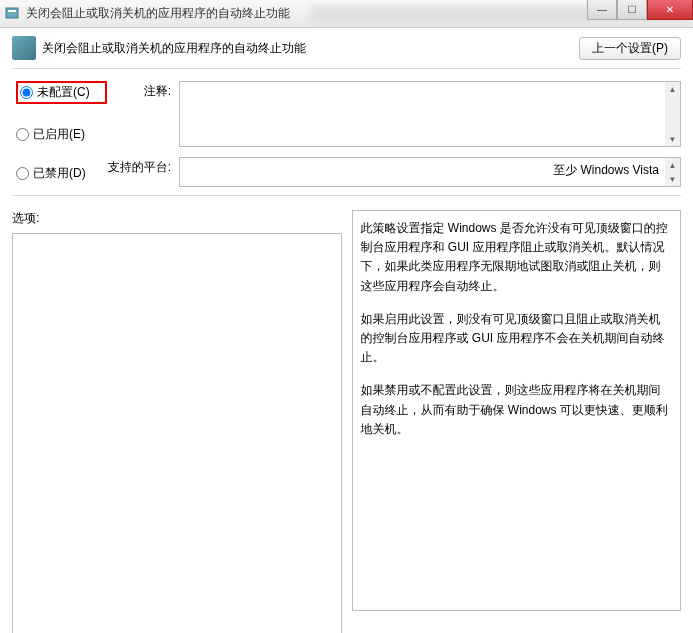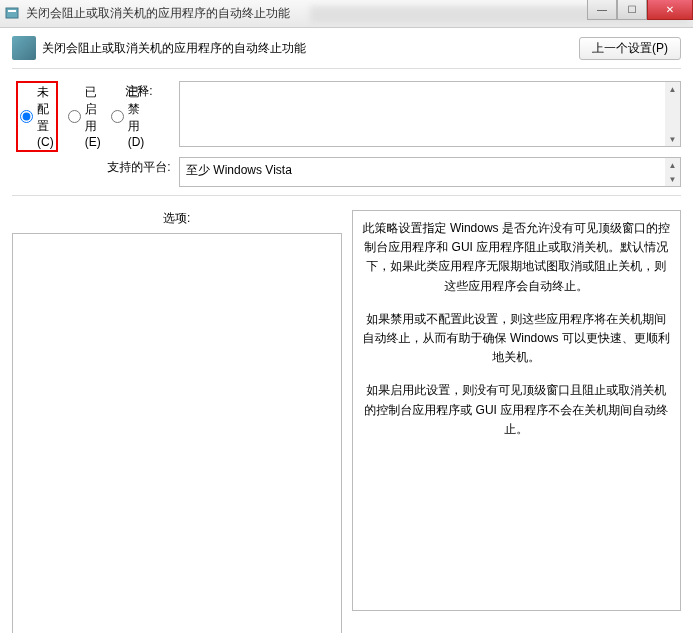--- a/index.html
+++ b/index.html
@@ -86,26 +86,26 @@
       background: linear-gradient(to bottom, #fff, #eee);
       padding: 2px 12px;
       border-radius: 3px;
       font-size: 12px;
       cursor: pointer;
     }
     .hr { border-top: 1px solid #ddd; margin: 6px 0 12px; }
     .config-row { display: flex; margin-bottom: 8px; }
     .config-left { width: 95px; }
     .red-box { border: 2px solid #e00; padding: 1px 2px;}
-    .radio-group { display: flex; gap: 10px; padding-left: 4px; }
+    .radio-group { display: flex; flex-direction: column; gap: 22px; padding-left: 4px; }
     .radio-item { display: flex; align-items: center; gap: 4px; }
     .radio-item input { margin: 0; }
     .config-right { flex: 1; display: flex; flex-direction: column; gap: 10px; }
     .field-row { display: flex; align-items: flex-start; gap: 8px; }
-    .field-label { width: 64px; text-align: center; padding-top: 2px; }
+    .field-label { width: 64px; text-align: right; padding-top: 2px; }
     .textarea {
       flex: 1;
       height: 66px;
       border: 1px solid #bbb;
       background: #fff;
       resize: none;
       font-family: inherit;
       font-size: 12px;
       padding: 4px;
     }
@@ -127,21 +127,21 @@
       border: none;
       background: transparent;
     }
     .platform-box {
       flex: 1;
       height: 30px;
       border: 1px solid #bbb;
       background: #fff;
       padding: 4px 6px;
     }
-    .lower { display: flex; gap: 10px; margin-top: 14px; text-align: center; }
+    .lower { display: flex; gap: 10px; margin-top: 14px; }
     .lower-col { flex: 1; display: flex; flex-direction: column; }
     .lower-label { margin-bottom: 6px; }
     .options-box, .help-box {
       border: 1px solid #bbb;
       background: #fff;
       height: 401px;
       padding: 8px;
       overflow: auto;
     }
     .help-box p { margin-bottom: 14px; line-height: 1.6; }
@@ -161,21 +161,21 @@
       cursor: pointer;
     }
     .blur-span {
       width: 80px; height: 22px;
       background: #ddd;
       filter: blur(3px);
     }
     .textarea-wrap { flex:1; display:flex; }
     .textarea-wrap .textarea { border-right:none; }
     .platform-wrap { flex:1; display:flex; }
-    .platform-wrap .platform-box { border-right:none; }
+    .platform-wrap .platform-box { border-right:none;text-align:right; }
   </style>
 </head>
 <body>
 
 <div class="titlebar">
   <span class="titlebar-icon">
     <svg viewBox="0 0 16 16" width="16" height="16">
         <rect x="2" y="2" width="12" height="10" fill="#6ab" stroke="#478"></rect>
         <rect x="4" y="4" width="8" height="2" fill="#fff"></rect>
       </svg>
@@ -249,22 +249,22 @@
   <div class="hr"></div>
 
   <div class="lower">
     <div class="lower-col">
       <div class="lower-label">选项:</div>
       <div class="options-box"></div>
     </div>
     <div class="lower-col">
       <div class="help-box">
         <p>此策略设置指定 Windows 是否允许没有可见顶级窗口的控制台应用程序和 GUI 应用程序阻止或取消关机。默认情况下，如果此类应用程序无限期地试图取消或阻止关机，则这些应用程序会自动终止。</p>
+        <p>如果启用此设置，则没有可见顶级窗口且阻止或取消关机的控制台应用程序或 GUI 应用程序不会在关机期间自动终止。</p>
         <p>如果禁用或不配置此设置，则这些应用程序将在关机期间自动终止，从而有助于确保 Windows 可以更快速、更顺利地关机。</p>
-        <p>如果启用此设置，则没有可见顶级窗口且阻止或取消关机的控制台应用程序或 GUI 应用程序不会在关机期间自动终止。</p>
       </div>
     </div>
   </div>
 
 </div>
 
 <div class="footer">
   <span class="red-box">
     <button class="footer-btn">确定</button>
   </span>

